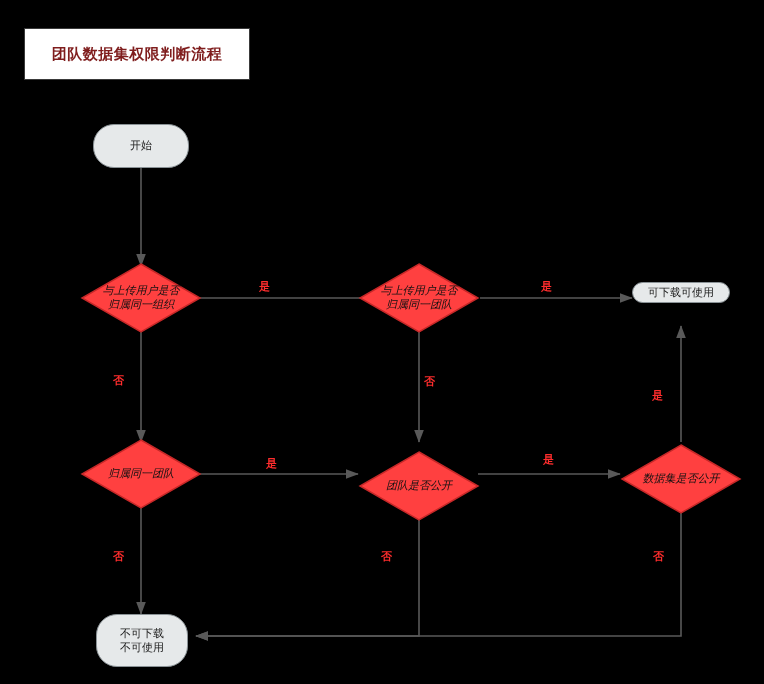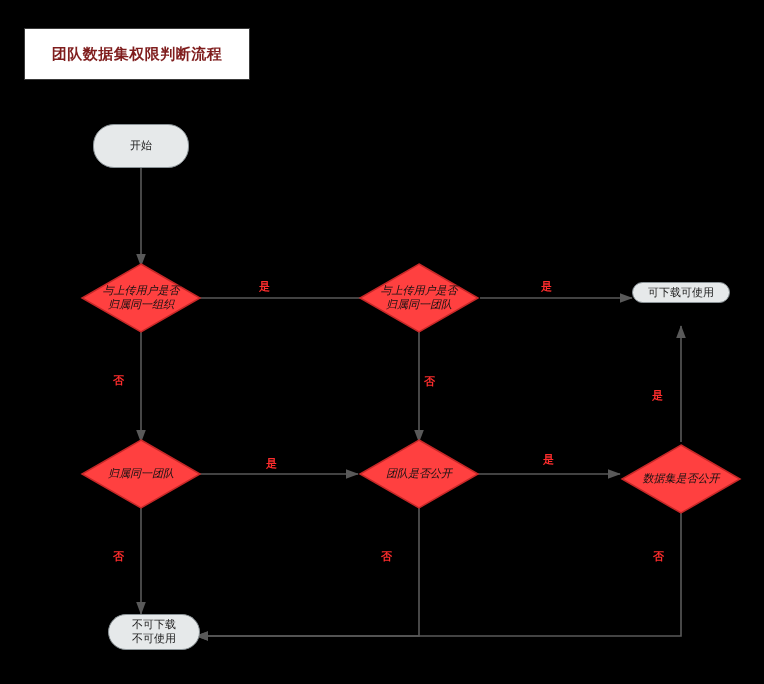--- a/index.html
+++ b/index.html
@@ -146,39 +146,39 @@
 
   <div class="decision-wrap" style="left:80px; top:438px; width:122px; height:72px;">
     <svg class="decision-shape" viewBox="0 0 122 72" preserveAspectRatio="none">
       <polygon points="61,2 120,36 61,70 2,36" fill="#ff4040" stroke="#c62828" stroke-width="1.5"></polygon>
     </svg>
     <div class="decision-label">
       <span style="white-space:pre-line;">归属同一团队</span>
     </div>
   </div>
 
-  <div class="decision-wrap" style="left:358px; top:438px; width:122px; height:72px;">
+  <div class="decision-wrap" style="left:358px; top:450px; width:122px; height:72px;">
     <svg class="decision-shape" viewBox="0 0 122 72" preserveAspectRatio="none">
       <polygon points="61,2 120,36 61,70 2,36" fill="#ff4040" stroke="#c62828" stroke-width="1.5"></polygon>
     </svg>
     <div class="decision-label">
       <span style="white-space:pre-line;">团队是否公开</span>
     </div>
   </div>
 
   <div class="decision-wrap" style="left:620px; top:443px; width:122px; height:72px;">
     <svg class="decision-shape" viewBox="0 0 122 72" preserveAspectRatio="none">
       <polygon points="61,2 120,36 61,70 2,36" fill="#ff4040" stroke="#c62828" stroke-width="1.5"></polygon>
     </svg>
     <div class="decision-label">
       <span style="white-space:pre-line;">数据集是否公开</span>
     </div>
   </div>
 
-  <div class="node terminator" style="left:108px; top:614px; width:92px; height:36px; white-space:pre-line;font-family:Liberation Serif, serif;">不可下载
+  <div class="node terminator" style="left:96px; top:614px; width:92px; height:53px; white-space:pre-line;font-family:Liberation Serif, serif;">不可下载
 不可使用</div>
 
   <div class="edge-label" style="left:259px; top:279px;">是</div>
   <div class="edge-label" style="left:541px; top:279px;">是</div>
   <div class="edge-label" style="left:113px; top:373px;">否</div>
   <div class="edge-label" style="left:424px; top:374px;">否</div>
   <div class="edge-label" style="left:652px; top:388px;">是</div>
   <div class="edge-label" style="left:266px; top:456px;">是</div>
   <div class="edge-label" style="left:543px; top:452px;">是</div>
   <div class="edge-label" style="left:113px; top:549px;">否</div>

